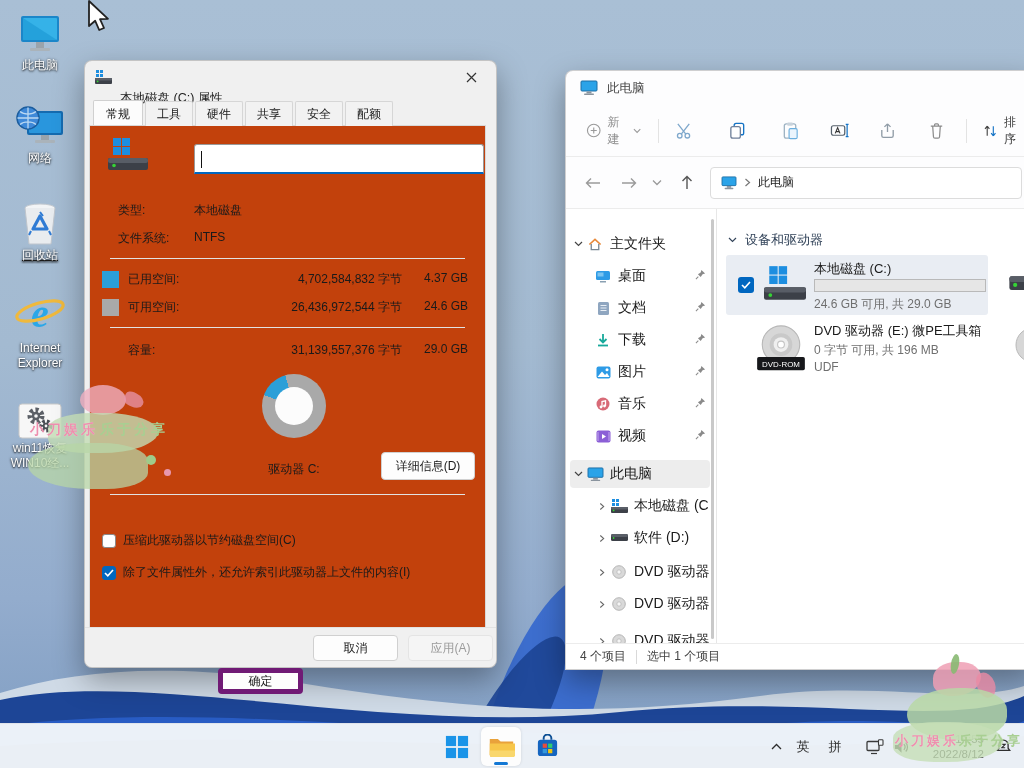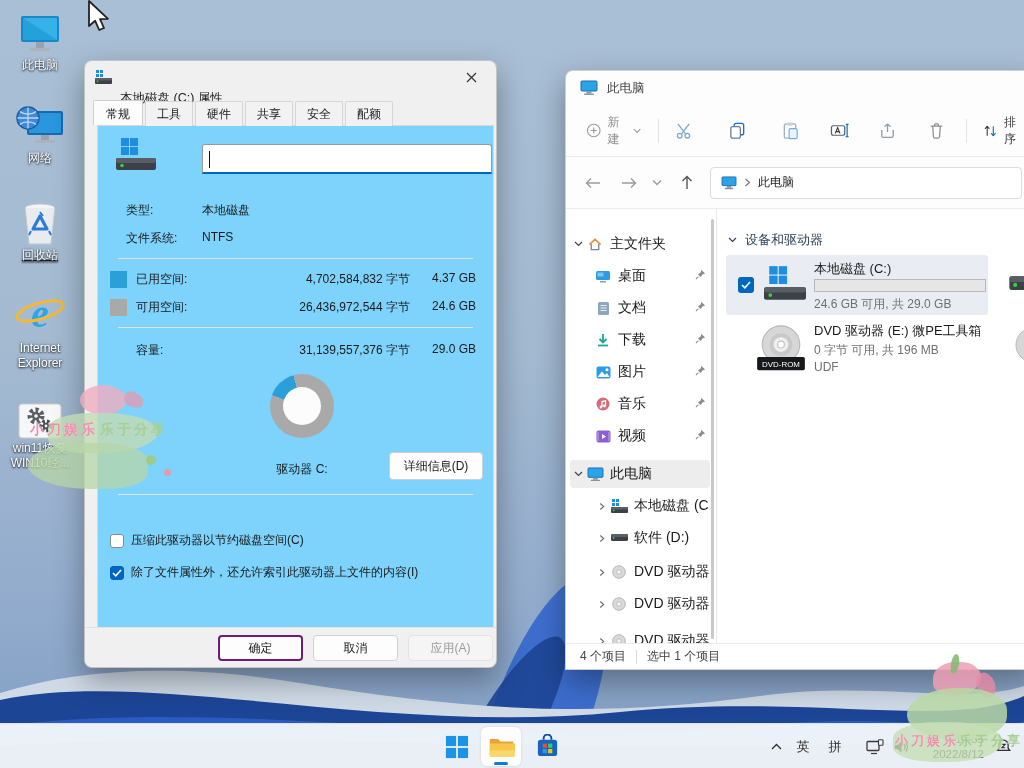--- a/index.html
+++ b/index.html
@@ -24,21 +24,21 @@
 
   
   .dialog{left:84px;top:60px;width:413px;height:608px;border-radius:8px;z-index:30;}
   .dlg-titlebar{position:absolute;left:0;top:0;right:0;height:32px;display:flex;align-items:center;padding:0 10px;}
   .dlg-title{margin-left:8px;font-size:12.5px;color:#1a1a1a;margin-top:43px;}
   .dlg-close{position:absolute;right:6px;top:3px;width:38px;height:26px;display:flex;align-items:center;justify-content:center;border-radius:5px;}
   .tabs{position:absolute;left:8px;top:40px;height:25px;display:flex;z-index:3;}
   .tab{border:1px solid #d6d6d6;border-bottom:none;background:#f2f2f2;padding:4px 11px 3px;margin-right:2px;
     font-size:12px;border-radius:2px 2px 0 0;color:#1a1a1a;}
   .tab.active{background:#fcfcfc;position:relative;top:-1px;padding:5px 12px 5px;border-color:#d0d0d0;}
-  .page{position:absolute;left:12px;top:64px;width:397px;height:504px;background:#7dd3fc;border:1px solid #d8d8d8;}
+  .page{position:absolute;left:4px;top:64px;width:397px;height:504px;background:#c2410c;border:1px solid #d8d8d8;}
   .sep{position:absolute;left:20px;right:20px;height:1px;background:#e2e2e2;}
   .fld-label{position:absolute;left:28px;color:#1a1a1a;}
   .fld-value{position:absolute;left:104px;color:#1a1a1a;}
   .vol-input{position:absolute;left:104px;top:18px;width:290px;height:30px;background:#fff;
     border:1px solid #999;border-bottom:2px solid #0067c0;border-radius:3px 3px 0 0;}
   .caret{position:absolute;left:6px;top:6px;width:1px;height:17px;background:#111;}
   .legend-sq{position:absolute;left:12px;width:17px;height:17px;}
   .row-label{position:absolute;left:38px;}
   .bytes{position:absolute;right:83px;text-align:right;}
   .gbs{position:absolute;right:17px;text-align:right;}
@@ -47,21 +47,21 @@
   .drive-caption{position:absolute;left:140px;top:335px;width:128px;text-align:center;}
   .btn{display:flex;align-items:center;justify-content:center;background:#fdfdfd;border:1px solid #d0d0d0;
     border-radius:4px;font-size:12px;color:#1a1a1a;}
   .details-btn{position:absolute;left:291px;top:326px;width:94px;height:28px;}
   .cbrow{position:absolute;left:12px;display:flex;align-items:center;}
   .cb{width:14px;height:14px;border:1px solid #8a8a8a;border-radius:3px;background:#fff;margin-right:7px;flex:none;
     display:flex;align-items:center;justify-content:center;}
   .cb.checked{background:#0067c0;border-color:#0067c0;}
   .dlg-bottom{position:absolute;left:0;right:0;bottom:0;height:40px;background:#f0f0f0;border-top:1px solid #e2e2e2;border-radius:0 0 8px 8px;}
   .dlg-btn{position:absolute;top:7px;width:85px;height:26px;}
-  .dlg-btn.primary{border:2px solid #701a75;}
+  .dlg-btn.primary{border:5px solid #701a75;margin-top:33px;}
   .dlg-btn.disabled{background:#f5f5f5;border-color:#e4e4e4;color:#9b9b9b;}
 
   
   .explorer{left:565px;top:70px;width:470px;height:600px;background:#fdfdfe;border-radius:8px 0 0 0;z-index:20;}
   .ex-titlebar{position:absolute;left:0;top:0;right:0;height:34px;display:flex;align-items:center;padding:0 14px;}
   .ex-title{margin-left:9px;font-size:12.5px;color:#444;}
   .ex-toolbar{position:absolute;left:0;top:34px;right:0;height:52px;border-bottom:1px solid #ececec;display:flex;align-items:center;}
   .tb-item{display:flex;align-items:center;justify-content:center;height:36px;border-radius:5px;padding:0 8px;}
   .tb-divider{width:1px;height:24px;background:#e3e3e3;margin:0 8px;}
   .ex-navbar{position:absolute;left:0;top:86px;right:0;height:52px;border-bottom:1px solid #ececec;display:flex;align-items:center;padding:0 12px;}

